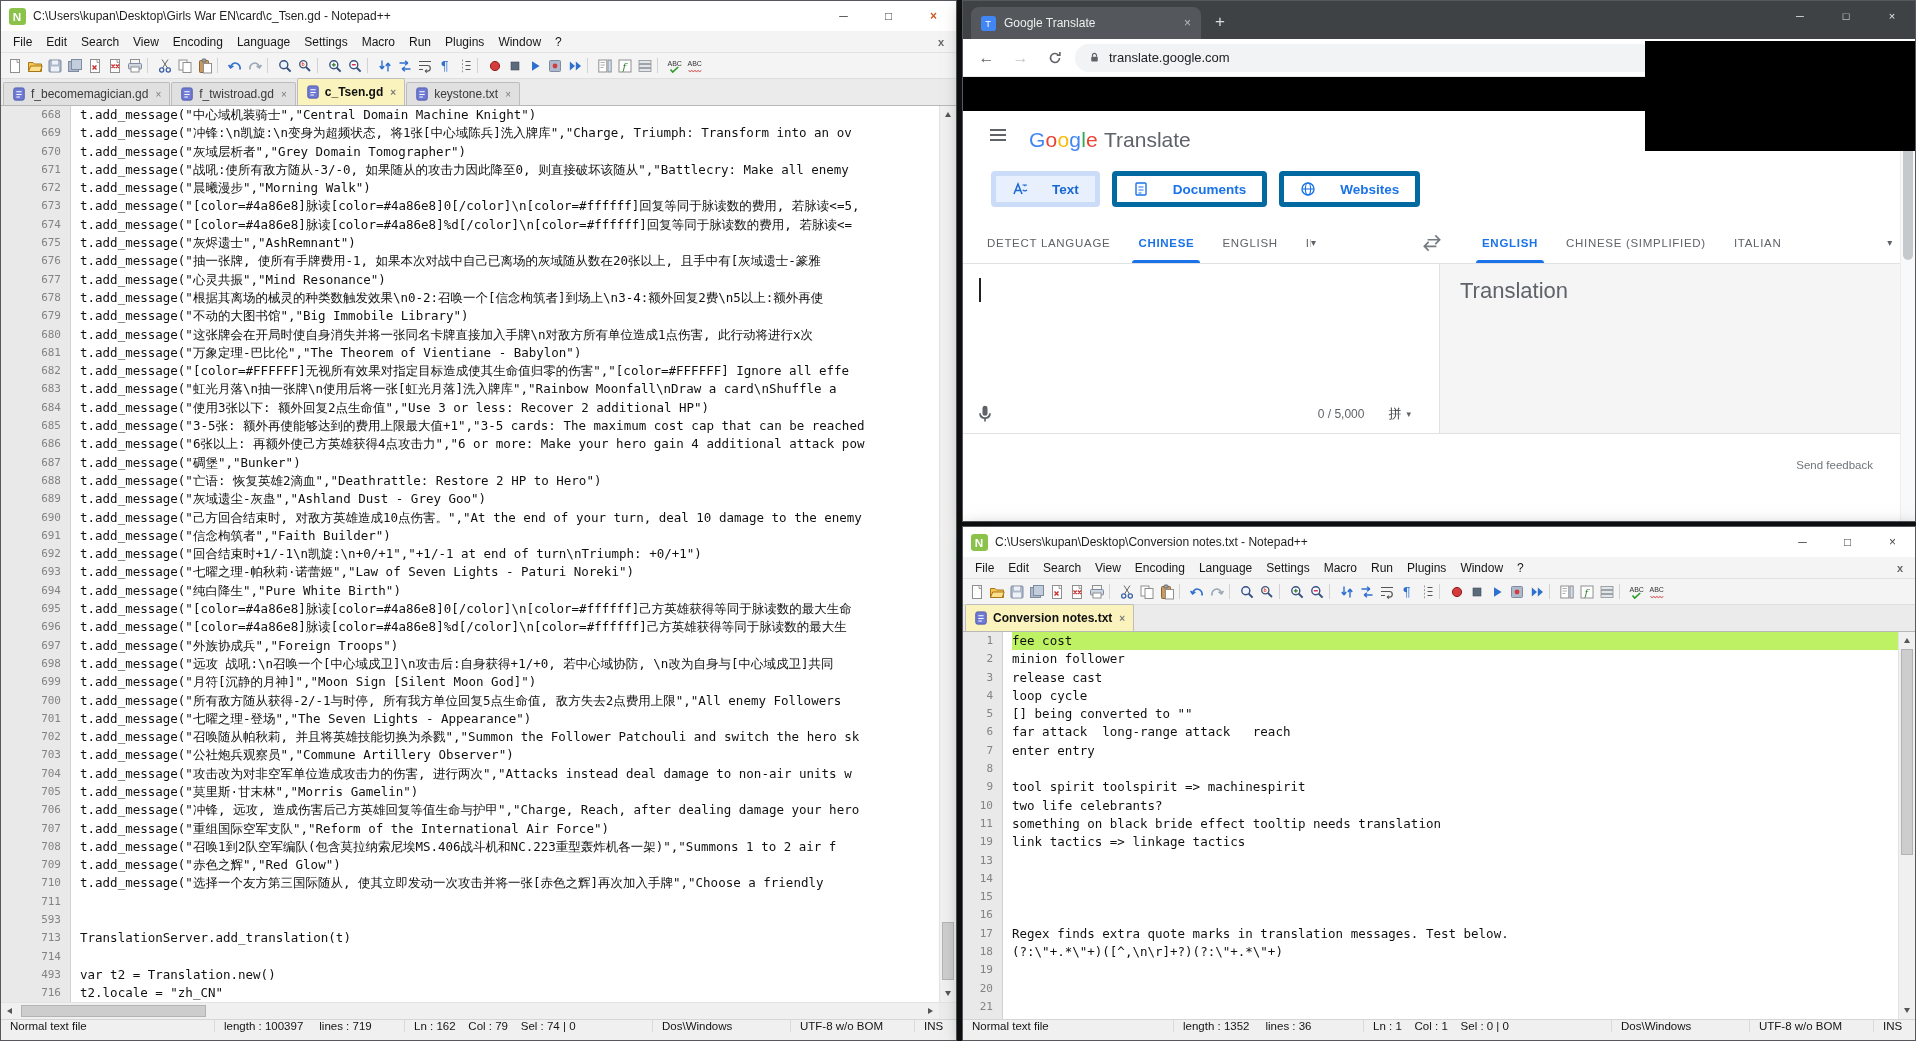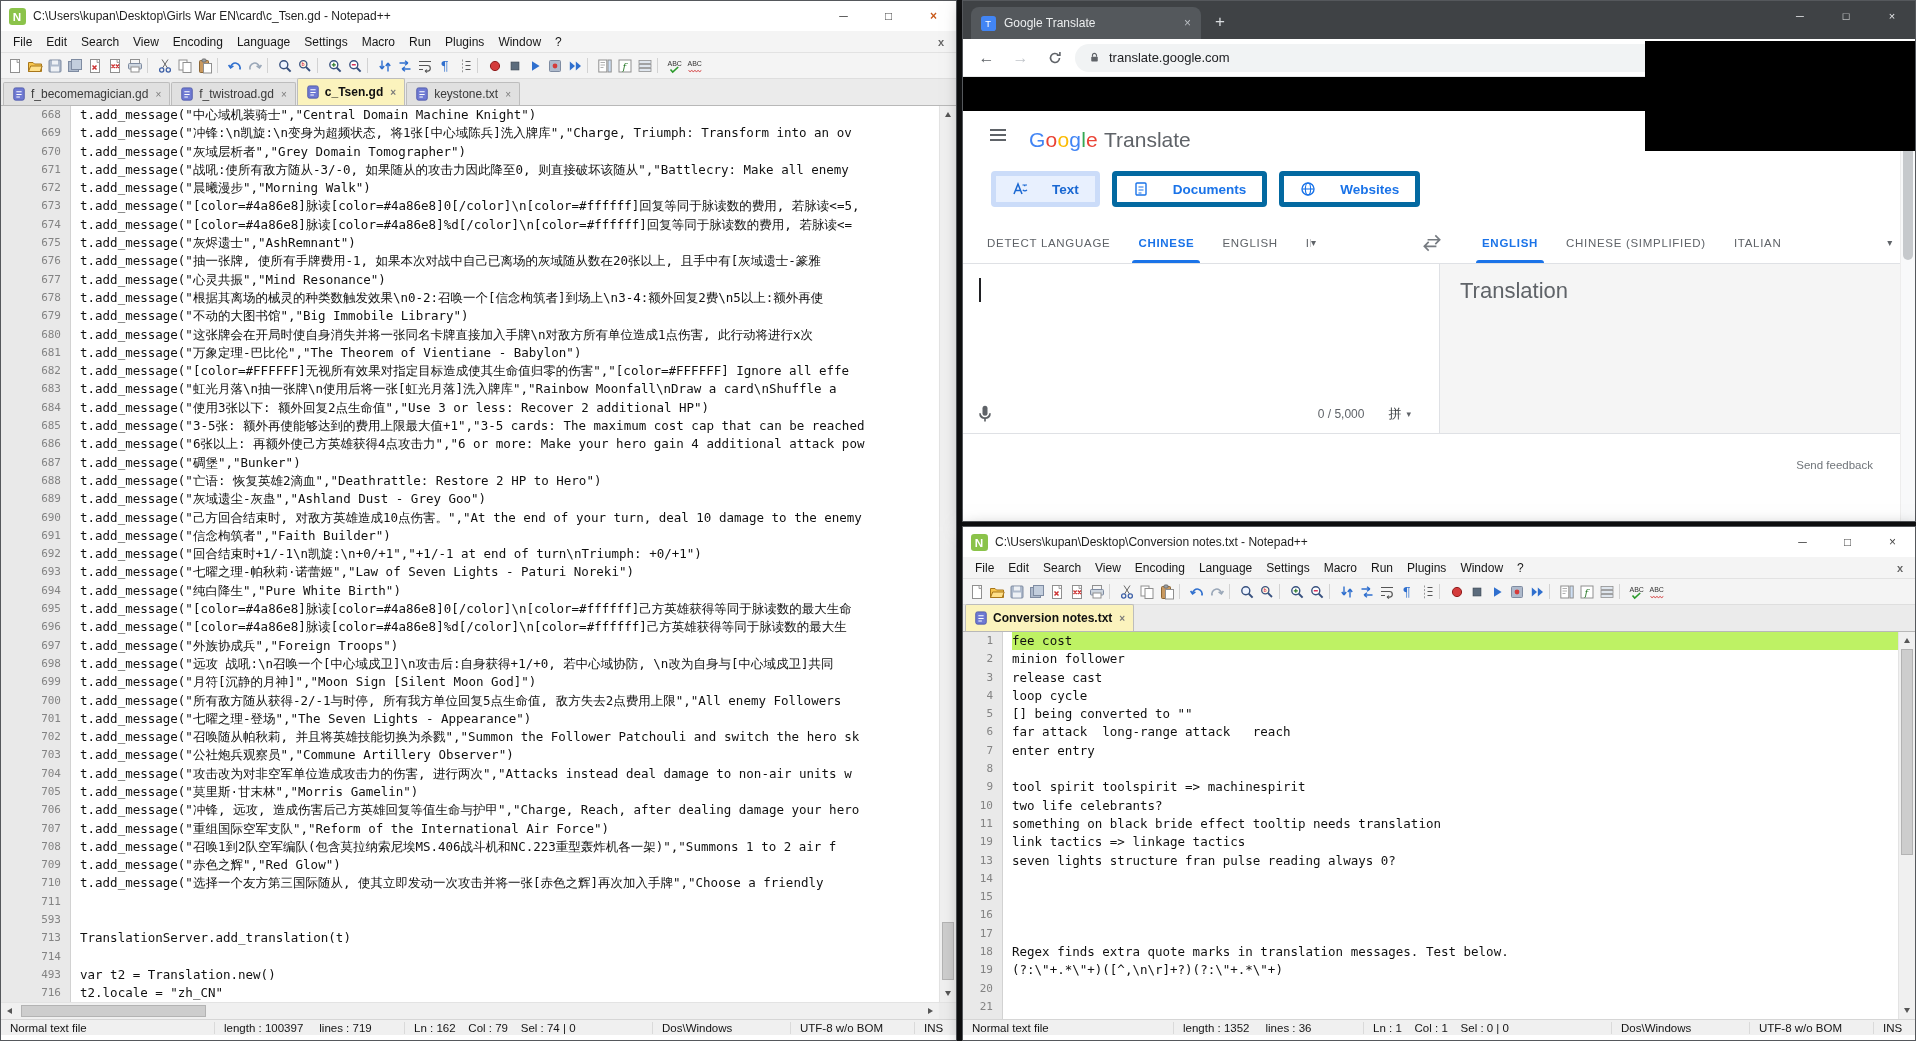--- a/index.html
+++ b/index.html
@@ -51,22 +51,22 @@
   .harr { position:absolute; top:0; width:17px; height:100%; display:flex;
           align-items:center; justify-content:center; }
   .harr.left { left:0; } .harr.right { right:17px; }
   .corner { position:absolute; right:0; top:0; width:17px; height:100%; background:#ececec; }
   .hthumb { position:absolute; top:2px; bottom:2px; background:#cdcdcd; border:1px solid #b3b3b3; }
   .tri { display:block; width:0; height:0; }
   .tri-up   { border-left:3.5px solid transparent; border-right:3.5px solid transparent; border-bottom:5px solid #565656; }
   .tri-down { border-left:3.5px solid transparent; border-right:3.5px solid transparent; border-top:5px solid #565656; }
   .tri-left { border-top:3.5px solid transparent; border-bottom:3.5px solid transparent; border-right:5px solid #565656; }
   .tri-right{ border-top:3.5px solid transparent; border-bottom:3.5px solid transparent; border-left:5px solid #565656; }
-  .statusbar { height:16px; background:#f0f0f0; border-top:1px solid #d6d6d6;
-               display:flex; align-items:center; font-size:11.5px; color:#141414; }
+  .statusbar { height:23px; background:#f0f0f0; border-top:1px solid #d6d6d6;
+               display:flex; align-items:flex-start; font-size:11.5px; color:#141414; }
   .st { display:flex; align-items:center; padding:0 9px; white-space:pre; border-left:1px solid #dadada; overflow:hidden; }
   .st:first-child { border-left:none; }
   .st1 { flex:1; }
 
   
   .tabstrip { height:38px; background:#3f4245; display:flex; align-items:flex-end;
               padding-left:8px; position:relative; }
   .ctab { width:230px; height:32px; background:#54585c; border-radius:8px 8px 0 0;
           display:flex; align-items:center; gap:8px; padding:0 10px; font-size:12px; color:#eceeef; }
   .ctab-title { white-space:nowrap; overflow:hidden; flex:1; }
@@ -941,21 +941,20 @@
           <div class="cl">release cast</div>
           <div class="cl">loop cycle</div>
           <div class="cl">[] being converted to ""</div>
           <div class="cl">far attack  long-range attack   reach</div>
           <div class="cl">enter entry</div>
           <div class="cl"></div>
           <div class="cl">tool spirit toolspirit =&gt; machinespirit</div>
           <div class="cl">two life celebrants?</div>
           <div class="cl">something on black bride effect tooltip needs translation</div>
           <div class="cl">link tactics =&gt; linkage tactics</div>
-          <div class="cl">seven lights structure fran pulse reading always 0?</div>
           <div class="cl"></div>
           <div class="cl"></div>
           <div class="cl"></div>
           <div class="cl"></div>
           <div class="cl">Regex finds extra quote marks in translation messages. Test below.</div>
           <div class="cl">(?:\"+.*\"+)([^,\n\r]+?)(?:\"+.*\"+)</div>
           <div class="cl"></div>
           <div class="cl"></div>
         </div>
       <div class="vscroll">

